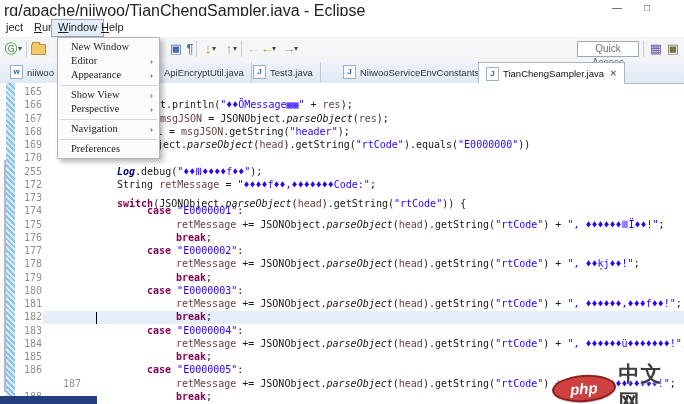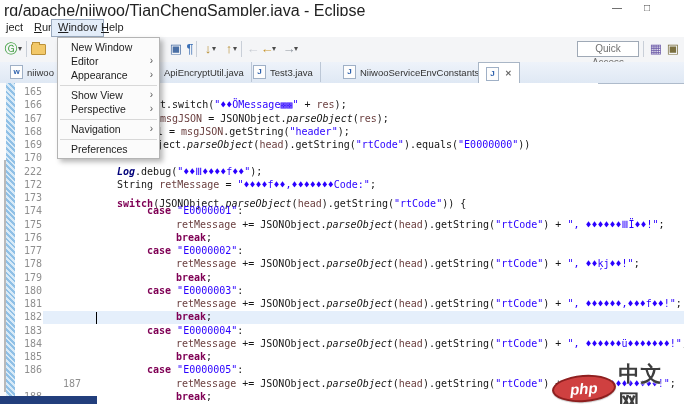--- a/index.html
+++ b/index.html
@@ -46,21 +46,21 @@
   .caret-bar{position:absolute;width:1px;height:12px;background:#000;}
   .sg-k{color:#7f0055;font-weight:bold;}
   .sg-s{color:#2a00ff;}
   .sg-d{color:#161616;}
   .sg-v{color:#6a3e3e;}
   .sg-i{color:#161616;font-style:italic;}
   .sg-L{color:#00007a;font-weight:bold;font-style:italic;}
   
   .dropdown{position:absolute;left:57px;top:37px;width:101px;background:#fbfbfb;border:1px solid #b4b4b4;
             box-shadow:3px 3px 5px rgba(0,0,0,.28);z-index:50;padding:2px 0;}
-  .dd-item{position:relative;height:14px;line-height:14px;font-size:10.5px;color:#1c1c1c;padding-left:13px;}
+  .dd-item{position:relative;height:14px;line-height:14px;font-size:10.5px;color:#1c1c1c;padding-left:13px;font-family:Liberation Serif, serif;}
   .dd-arrow{position:absolute;right:6px;top:0;font-size:10px;color:#555;}
   .dd-sep{height:6px;position:relative;}
   .dd-sep::after{content:"";position:absolute;left:2px;right:2px;top:3px;height:1px;background:#d8d8d8;}
   
   .watermark{position:absolute;left:552px;top:360px;z-index:40;display:flex;align-items:center;}
   .wm-oval{width:60px;height:23px;border-radius:50%;display:flex;align-items:center;justify-content:center;
            transform:rotate(-4deg);border:2px solid #8e1f1f;box-shadow:0 1px 1px rgba(0,0,0,.2);}
   .wm-php{font-size:15px;font-weight:bold;font-style:italic;color:#fff;font-family:"Liberation Sans",sans-serif;}
   .wm-cn{font-size:21px;font-weight:bold;color:#3d3d3d;margin-left:3px;letter-spacing:1px;
          text-shadow:0 0 2px #fff,0 0 2px #fff;}
@@ -121,39 +121,40 @@
       <span class="tab" style="left: 246px;">
         <span class="file-ico">J</span>
         <span>Test3.java</span>
       </span>
       <span class="tab" style="left: 336px;">
         <span class="file-ico">J</span>
         <span>NiiwooServiceEnvConstants.java</span>
       </span>
       <span class="tab active" style="left: 478px;">
         <span class="file-ico">J</span>
+        <span>TianChengSampler.java</span>
         <span class="tab-close">✕</span>
       </span>
     </div>
 
   <div class="editor" id="editor">
     <div class="gutter-margin"></div>
     <div class="gutter-line"></div>
     <div class="diff-strip"></div>
   <span class="lnum" style="top: 3px;">165</span>
       <span class="lnum" style="top: 16.25px;">166</span>
-      <span class="cline" style="top: 16.25px; left: 160px;"><span class="sg-d">t.switch(</span><span class="sg-s">"♦♦ÖMessage▩▩"</span><span class="sg-d"> + </span><span class="sg-v">res</span><span class="sg-d">);</span></span>
+      <span class="cline" style="top: 16.25px; left: 160px;"><span class="sg-d">t.println(</span><span class="sg-s">"♦♦ÖMessage▩▩"</span><span class="sg-d"> + </span><span class="sg-v">res</span><span class="sg-d">);</span></span>
       <span class="lnum" style="top: 29.5px;">167</span>
       <span class="cline" style="top: 29.5px; left: 160px;"><span class="sg-v">msgJSON</span><span class="sg-d"> = JSONObject.</span><span class="sg-i">parseObject</span><span class="sg-d">(</span><span class="sg-v">res</span><span class="sg-d">);</span></span>
       <span class="lnum" style="top: 42.75px;">168</span>
       <span class="cline" style="top: 42.75px; left: 157px;"><span class="sg-d">l = </span><span class="sg-v">msgJSON</span><span class="sg-d">.getString(</span><span class="sg-s">"header"</span><span class="sg-d">);</span></span>
       <span class="lnum" style="top: 56px;">169</span>
       <span class="cline" style="top: 56px; left: 157px;"><span class="sg-d">ject.</span><span class="sg-i">parseObject</span><span class="sg-d">(</span><span class="sg-v">head</span><span class="sg-d">).getString(</span><span class="sg-s">"rtCode"</span><span class="sg-d">).equals(</span><span class="sg-s">"E0000000"</span><span class="sg-d">))</span></span>
       <span class="lnum" style="top: 69.25px;">170</span>
-      <span class="lnum" style="top: 82.5px;">222</span>
+      <span class="lnum" style="top: 82.5px;">255</span>
       <span class="cline" style="top: 82.5px; left: 117px;"><span class="sg-L">Log</span><span class="sg-d">.debug(</span><span class="sg-s">"♦♦Ⅲ♦♦♦♦f♦♦"</span><span class="sg-d">);</span></span>
       <span class="lnum" style="top: 95.75px;">172</span>
       <span class="cline" style="top: 95.75px; left: 117px;"><span class="sg-d">String </span><span class="sg-v">retMessage</span><span class="sg-d"> = </span><span class="sg-s">"♦♦♦♦f♦♦,♦♦♦♦♦♦♦Code:"</span><span class="sg-d">;</span></span>
       <span class="lnum" style="top: 109px;">173</span>
       <span class="cline" style="top: 115px; left: 117px;"><span class="sg-k">switch</span><span class="sg-d">(JSONObject.</span><span class="sg-i">parseObject</span><span class="sg-d">(</span><span class="sg-v">head</span><span class="sg-d">).getString(</span><span class="sg-s">"rtCode"</span><span class="sg-d">)) {</span></span>
       <span class="lnum" style="top: 122.25px;">174</span>
       <span class="cline" style="top: 122.25px; left: 147px;"><span class="sg-k">case </span><span class="sg-s">"E0000001"</span><span class="sg-d">:</span></span>
       <span class="lnum" style="top: 135.5px;">175</span>
       <span class="cline" style="top: 135.5px; left: 176px;"><span class="sg-v">retMessage</span><span class="sg-d"> += JSONObject.</span><span class="sg-i">parseObject</span><span class="sg-d">(</span><span class="sg-v">head</span><span class="sg-d">).getString(</span><span class="sg-s">"rtCode"</span><span class="sg-d">) + </span><span class="sg-s">", ♦♦♦♦♦♦ⅢÏ♦♦!"</span><span class="sg-d">;</span></span>
       <span class="lnum" style="top: 148.75px;">176</span>

